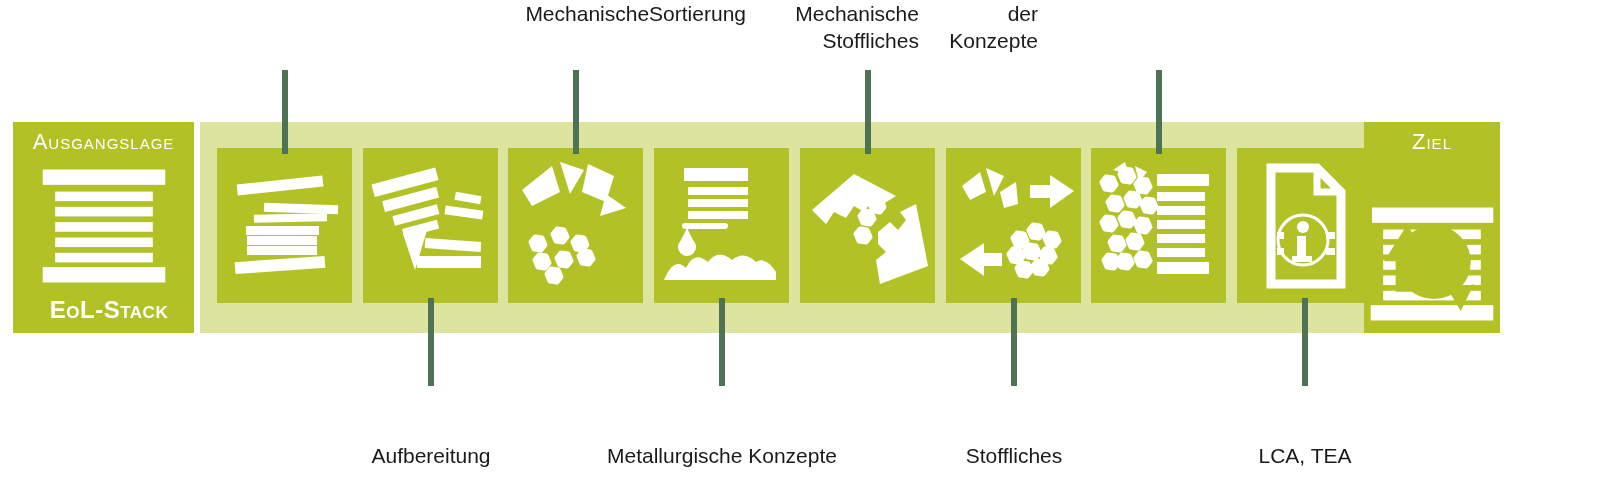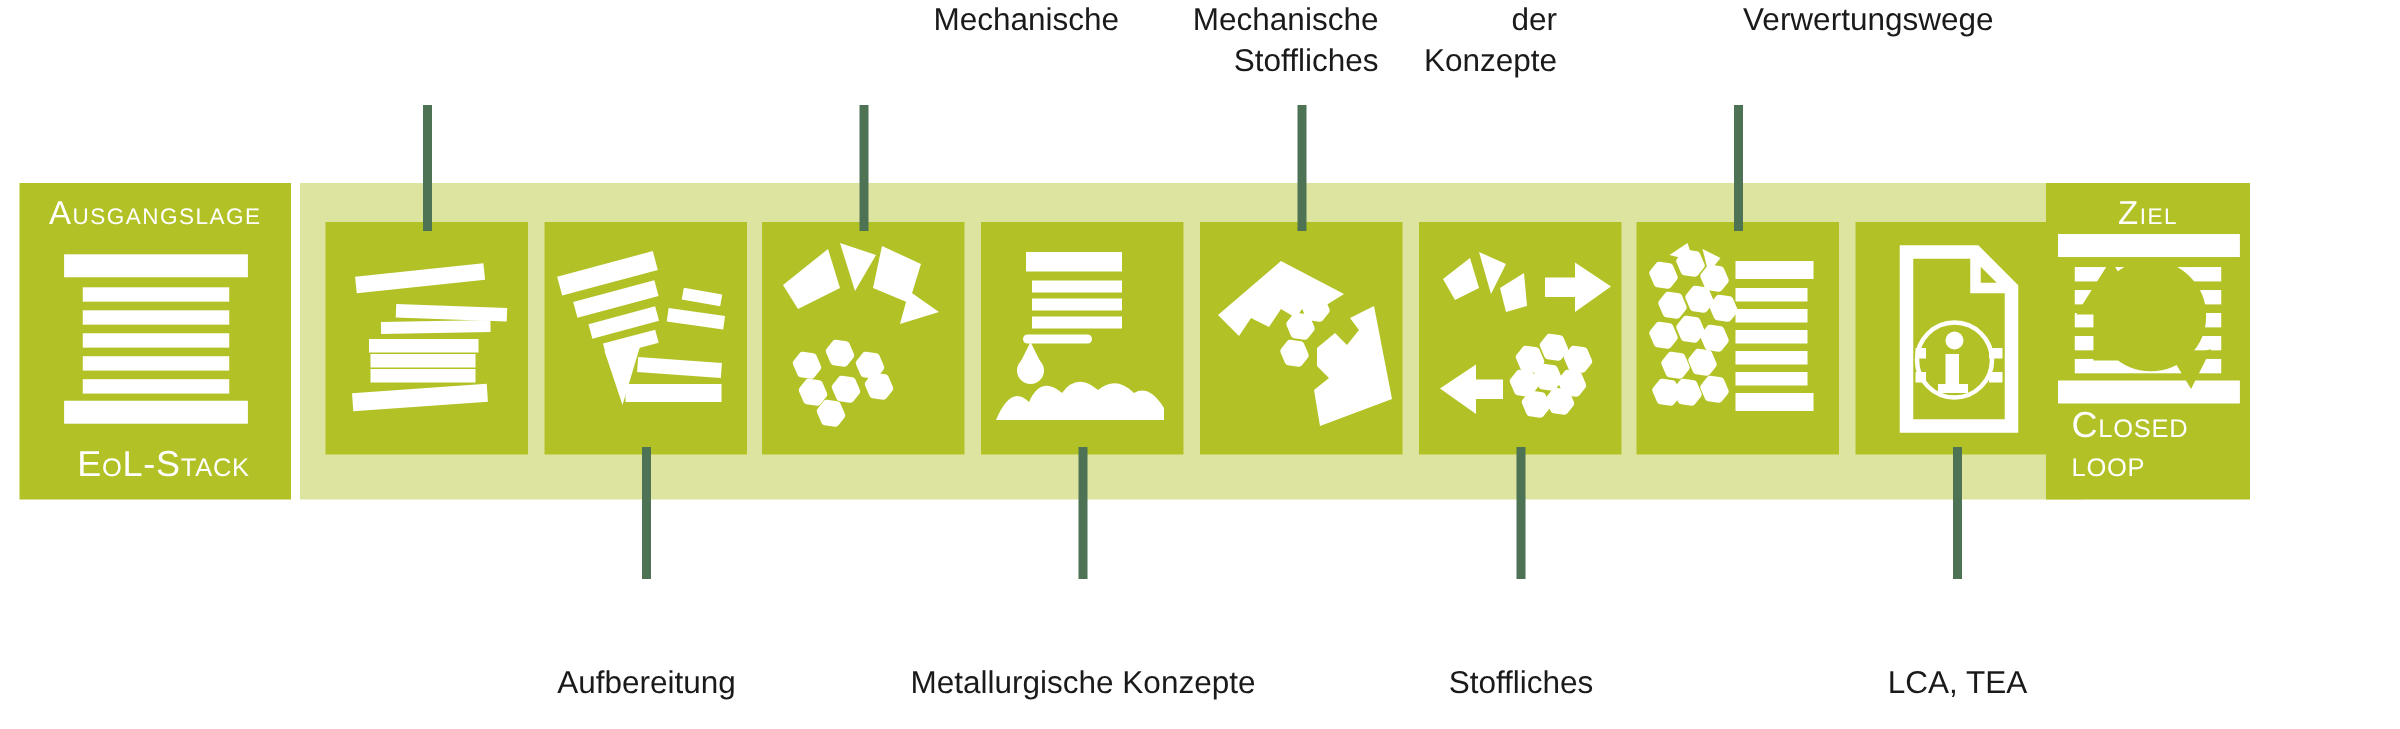--- a/index.html
+++ b/index.html
@@ -28,21 +28,21 @@
 
   .lbl{position:absolute;width:340px;text-align:center;color:var(--text-color);
        font-size:21px;line-height:27px;white-space:pre-wrap;z-index:4;}
   .lbl.top{top:0;height:60px;display:flex;flex-direction:row;justify-content:flex-end;text-align:right;}
   .lbl.bottom{top:388px;}
 
   .endpoint{position:absolute;top:122px;height:211px;background:var(--process-green);
             color:var(--icon-white);display:flex;flex-direction:column;align-items:center;
             justify-content:space-between;padding:8px 6px 10px 6px;z-index:2;}
   .ep-title{font-variant:small-caps;font-size:22px;letter-spacing:1px;line-height:24px;}
-  .ep-label{font-variant:small-caps;font-weight:normal;font-size:24px;letter-spacing:0.5px;line-height:26px;margin-left:11px;}
+  .ep-label{font-variant:small-caps;font-weight:bold;font-size:24px;letter-spacing:0.5px;line-height:26px;margin-left:11px;}
   .ep-icon{display:block;fill:var(--icon-white);}
 </style>
 </head>
 <body>
 
 <div class="canvas">
 
   <div class="band"></div>
 
   <div class="endpoint" style="left:13px;width:181px">
@@ -66,21 +66,20 @@
       <rect x="19" y="23" width="102" height="10"></rect>
       <rect x="19" y="39" width="102" height="10"></rect>
       <rect x="19" y="55" width="102" height="10"></rect>
       <rect x="19" y="71" width="102" height="10"></rect>
       <rect x="19" y="87" width="102" height="10"></rect>
       <rect x="6" y="102" width="128" height="16"></rect>
       <circle class="gf" cx="72" cy="57" r="33" fill="none" stroke="#b2c226" stroke-width="11" style="stroke:var(--process-green)"></circle>
       <polygon class="gf" points="20,56 44,18 68,56 56,56 56,88 32,88 32,56"></polygon>
       <polygon class="gf" points="88,88 114,80 100,108"></polygon>
     </svg>
-    <div class="ep-label">Closed loop</div>
   </div>
 
   <div class="sq" style="left:217px">
     <svg viewBox="0 0 135 155">
       <rect x="20" y="32" width="86" height="11" transform="rotate(-6 63 37)"></rect>
       <rect x="47" y="56" width="74" height="9" transform="rotate(2 84 60)"></rect>
       <rect x="37" y="66" width="73" height="8" transform="rotate(-1 73 70)"></rect>
       <rect x="29" y="78" width="73" height="9"></rect>
       <rect x="30" y="88" width="70" height="9"></rect>
       <rect x="30" y="98" width="70" height="9"></rect>
@@ -209,28 +208,26 @@
   <div class="connector top" style="left:573px"></div>
   <div class="connector top" style="left:865px"></div>
   <div class="connector top" style="left:1156px"></div>
   <div class="connector bottom" style="left:428px"></div>
   <div class="connector bottom" style="left:719px"></div>
   <div class="connector bottom" style="left:1011px"></div>
   <div class="connector bottom" style="left:1302px"></div>
 
   <div class="lbl top" style="left:406px">
     <div>Mechanische</div>
+    <div>Sortierung</div>
   </div>
   <div class="lbl top" style="left:698px">
     <div>Mechanische  Stoffliches</div>
     <div>der Konzepte</div>
   </div>
-  <div class="lbl top" style="left:989px">
-    <div>Verwertungswege</div>
-  </div>
 
   <div class="lbl bottom" style="left:261px">
     <div>Aufbereitung</div>
     
   </div>
   <div class="lbl bottom" style="left:552px">
     <div>Metallurgische Konzepte</div>
     
     
   </div>

